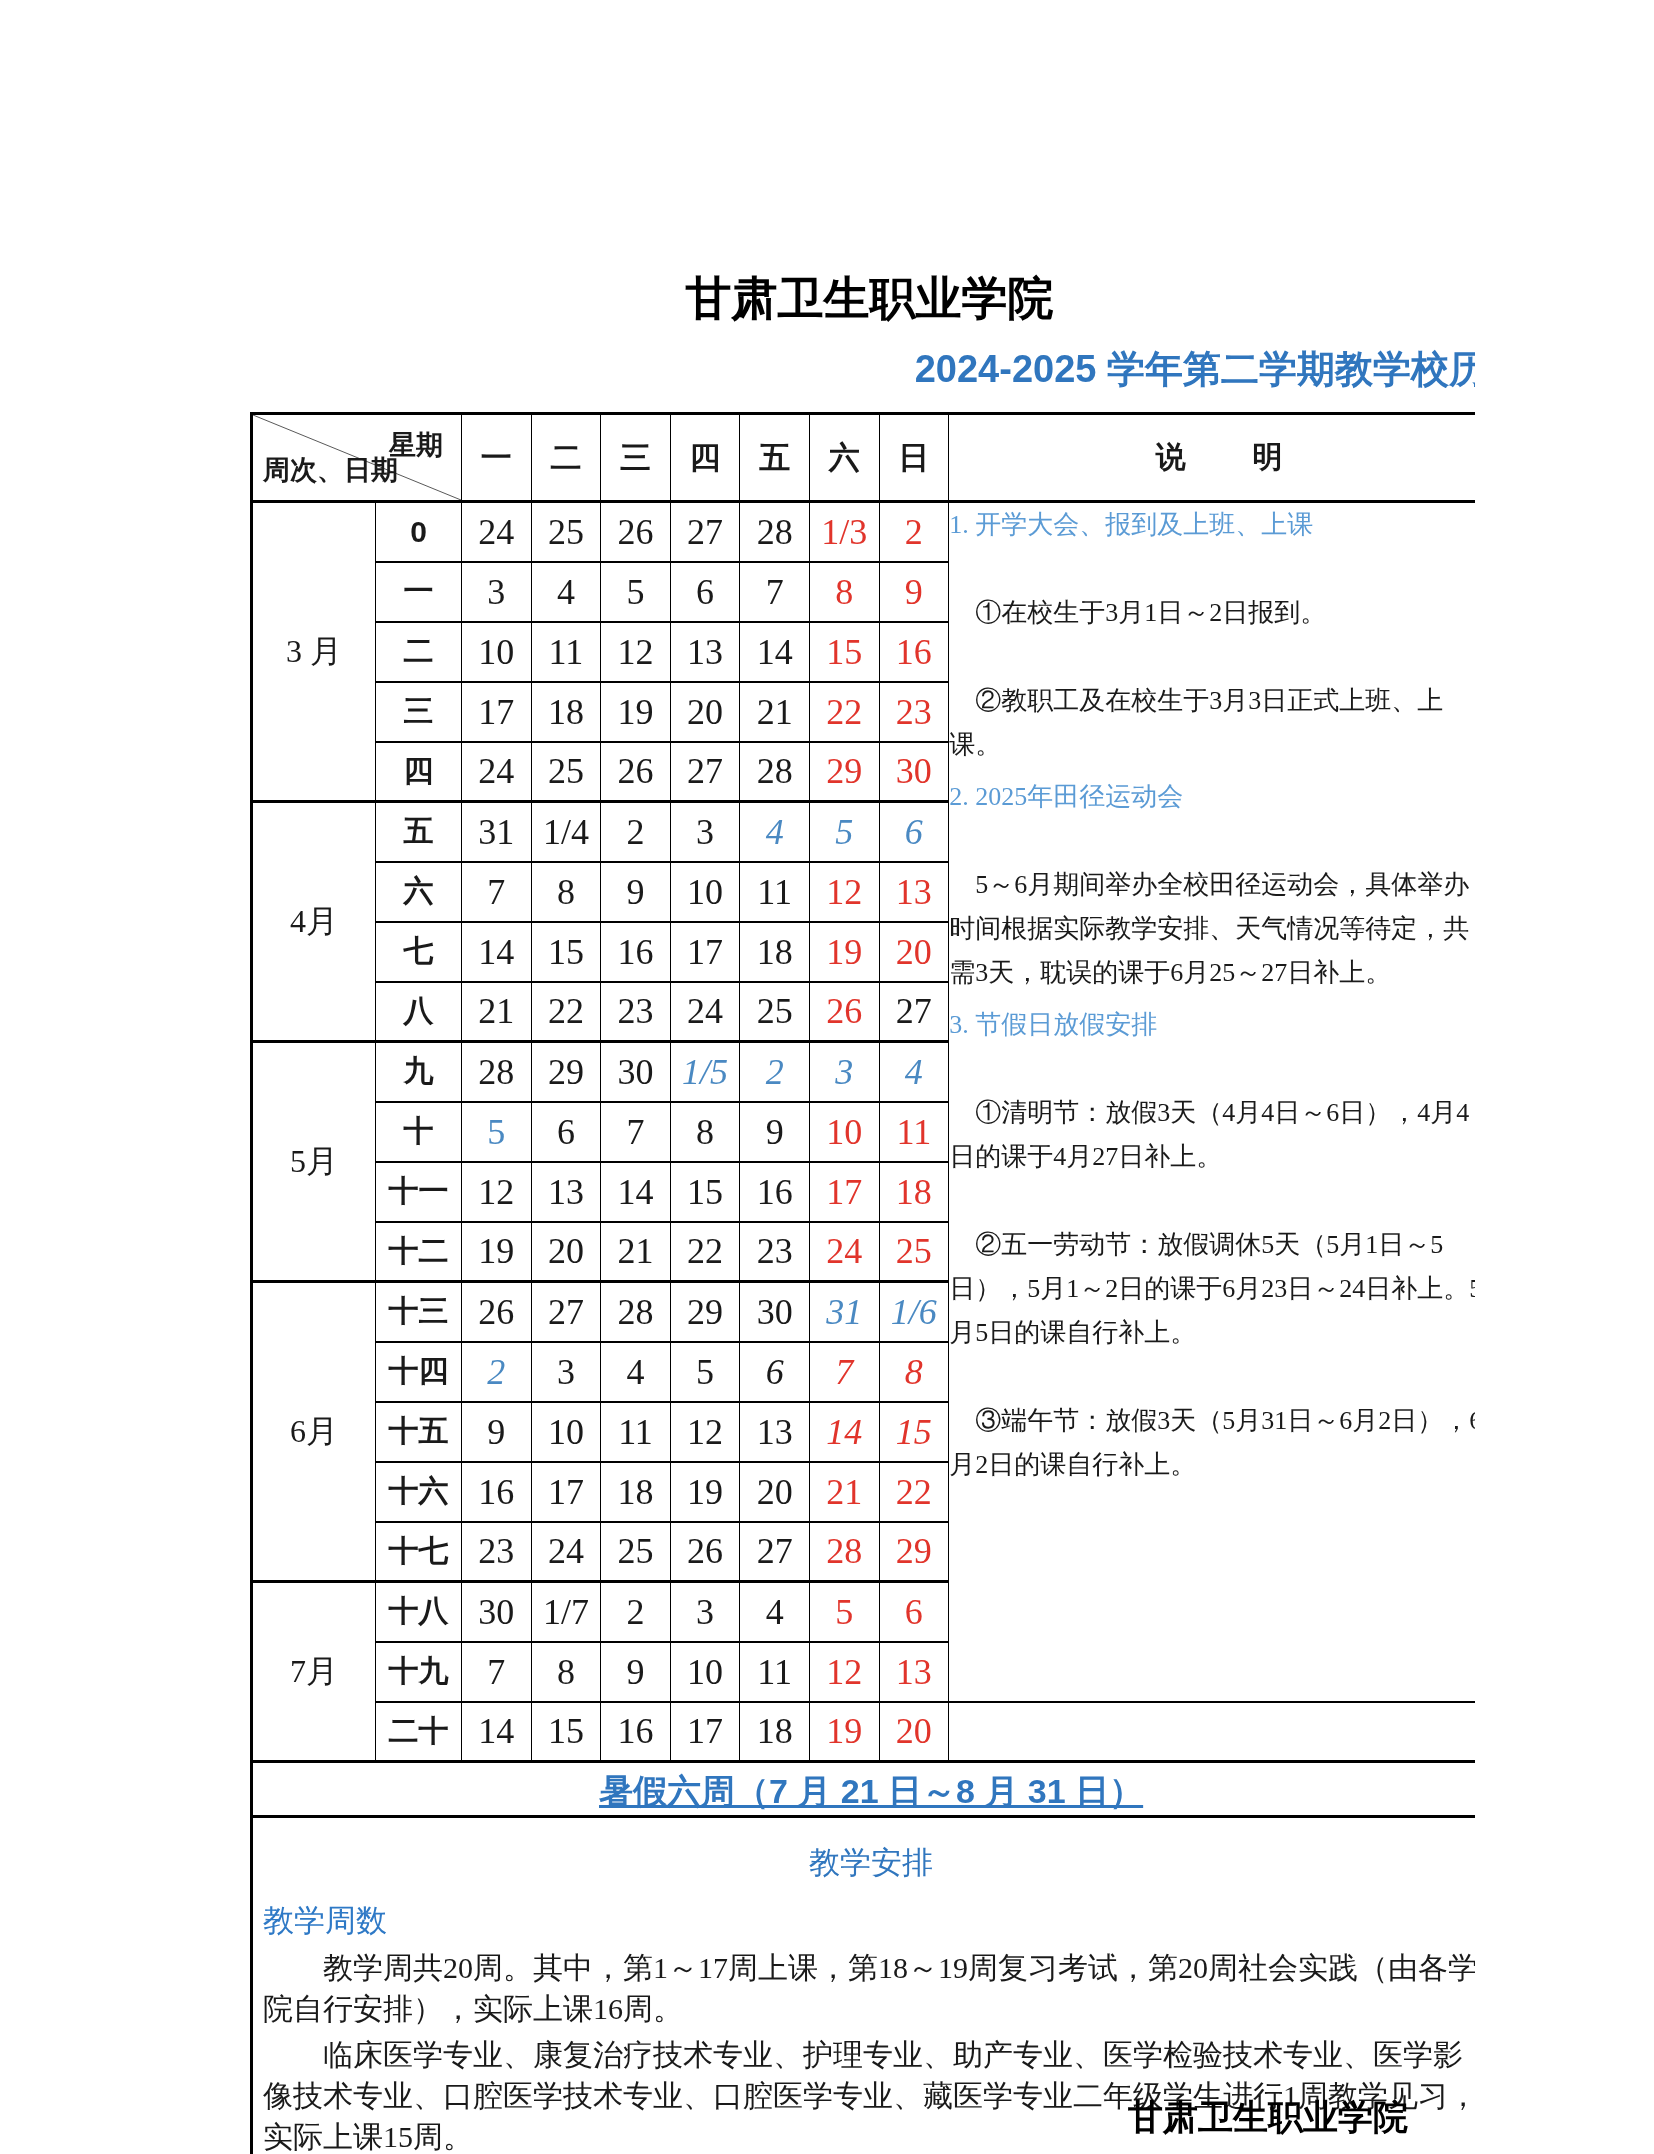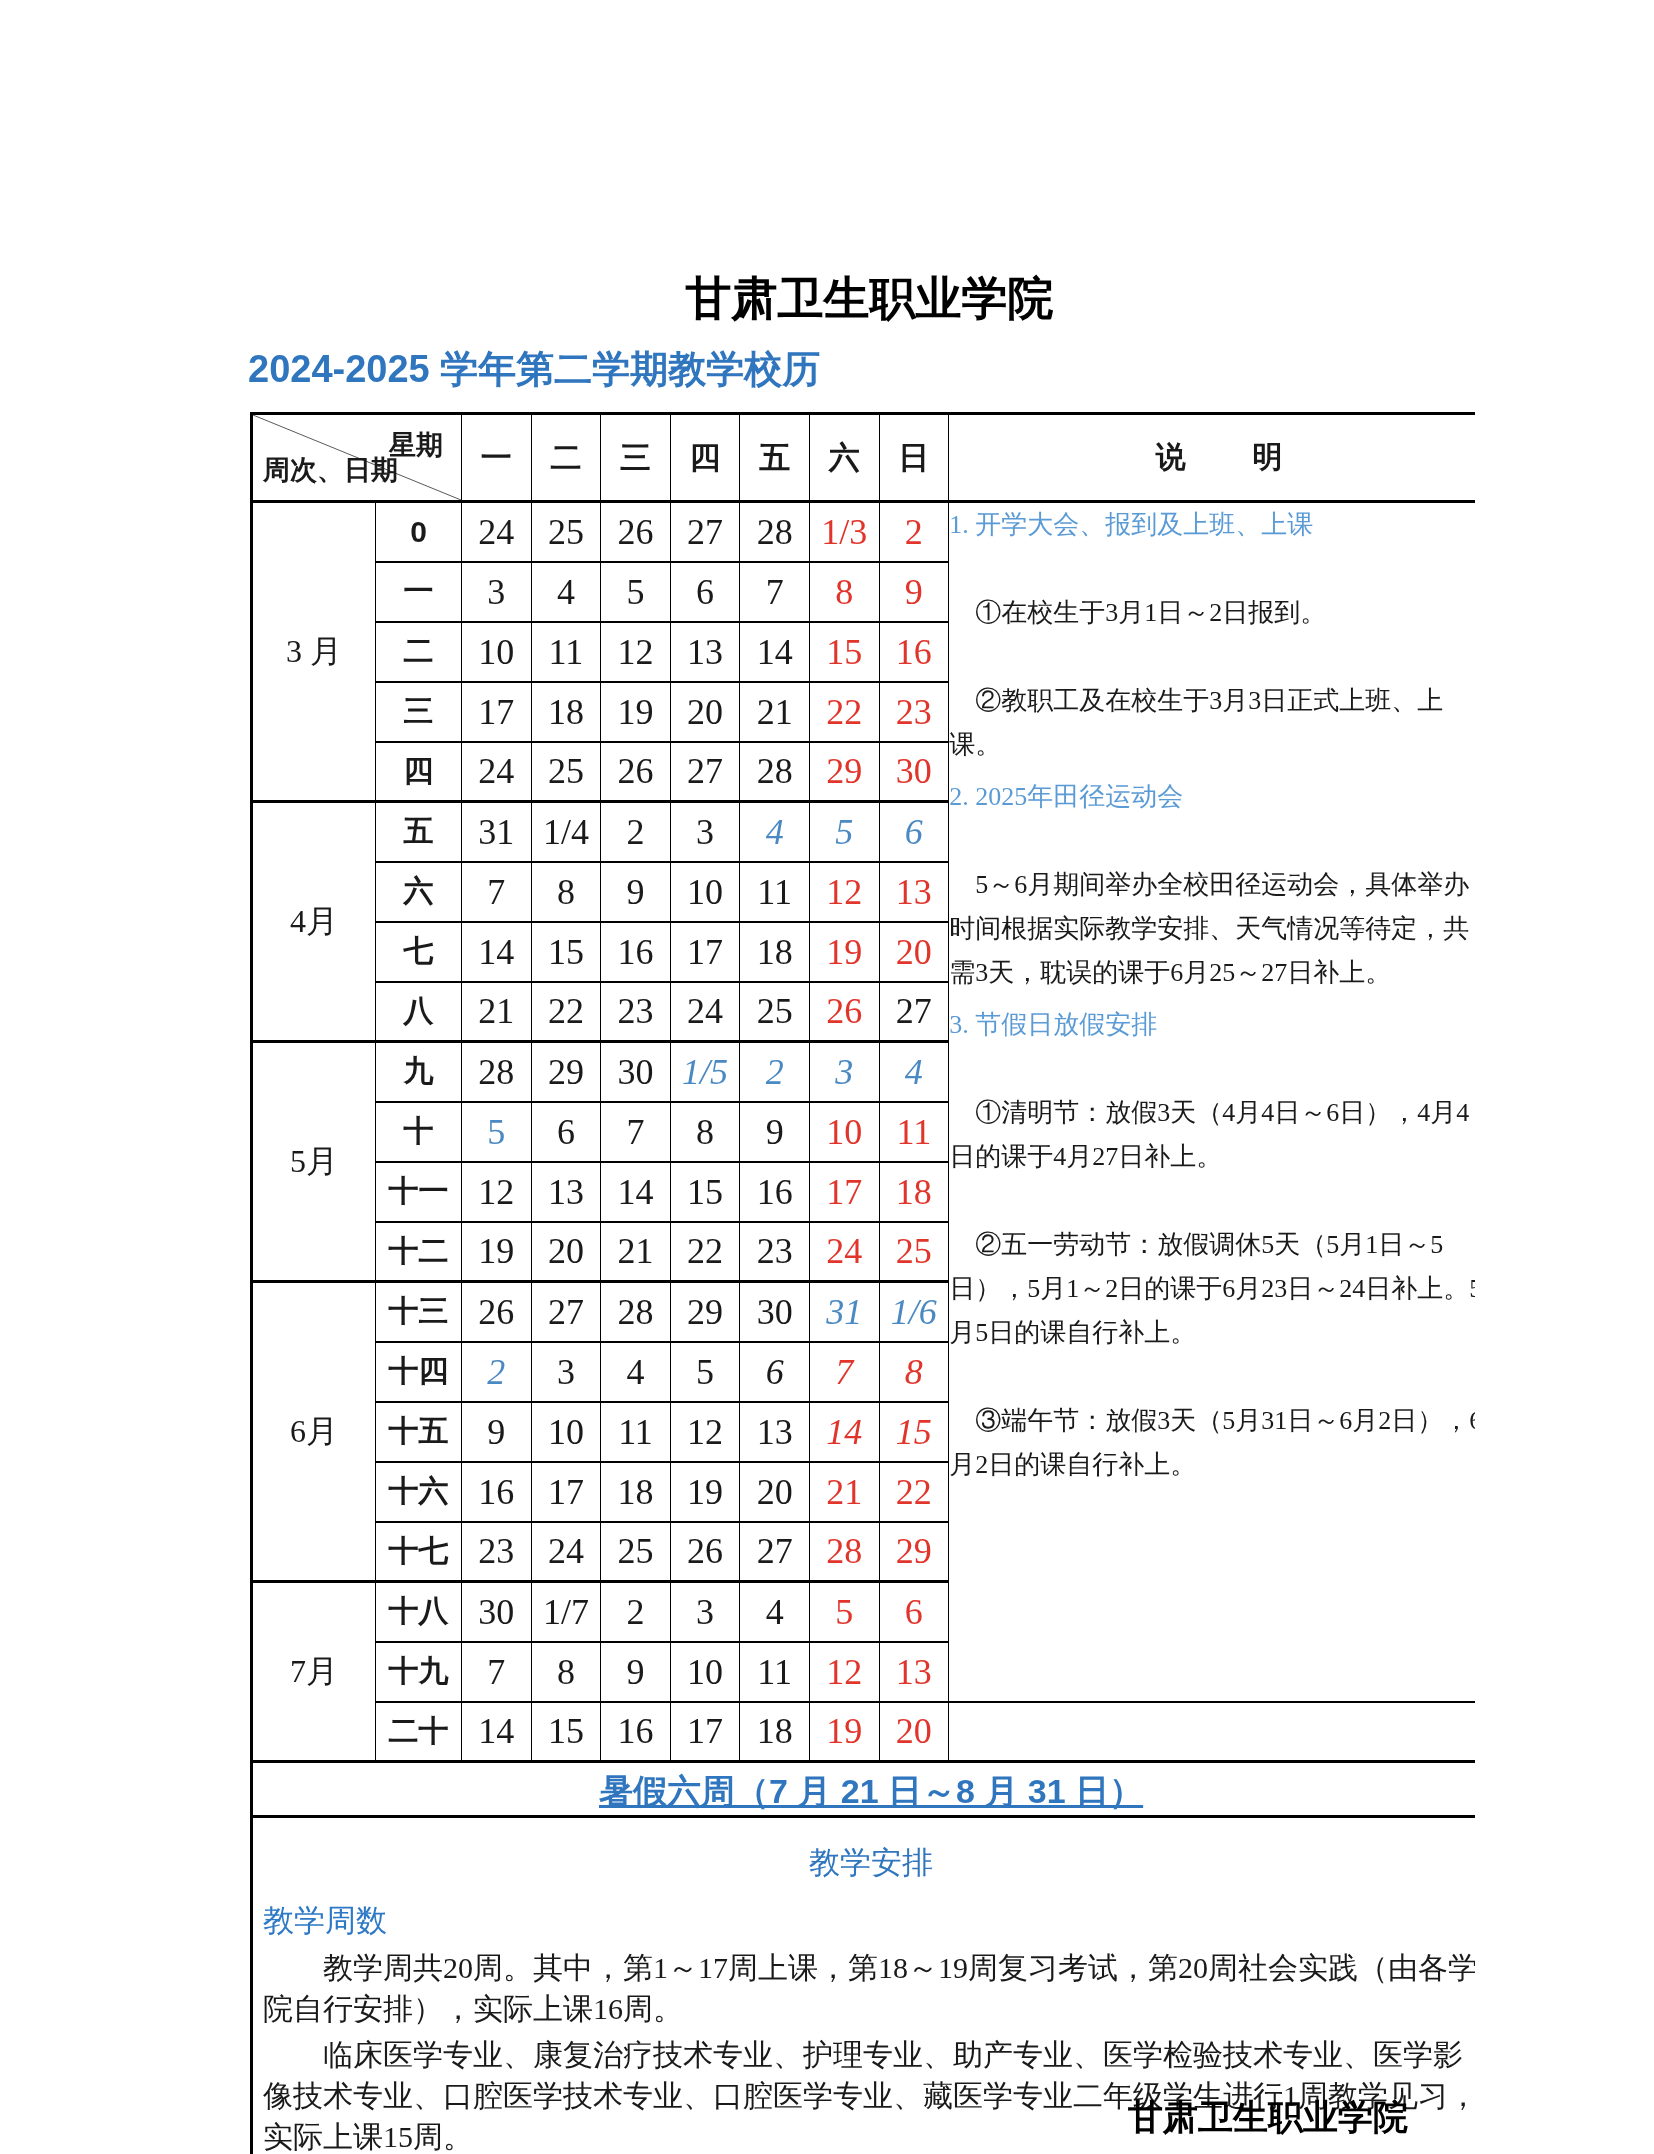--- a/index.html
+++ b/index.html
@@ -1,21 +1,21 @@
 <!DOCTYPE html>
 <html><head>
 <meta charset="utf-8">
 <style>
   html,body{margin:0;padding:0;background:#ffffff;}
   .sheet{position:relative;width:1475px;height:2154px;background:#ffffff;
          font-family:"Liberation Serif",serif;color:#1a1a1a;overflow:hidden;}
 
   .title{position:absolute;left:250px;top:268px;width:1239px;text-align:center;
          font-family:"Liberation Sans",sans-serif;font-weight:bold;font-size:46px;color:#000000;}
-  .subtitle{position:absolute;left:248px;top:344px;width:1239px;text-align:left;
+  .subtitle{position:absolute;left:248px;top:344px;width:1239px;text-align:right;
          font-family:"Liberation Sans",sans-serif;font-weight:bold;font-size:38px;color:#3076be;}
 
   .cal-wrap{position:absolute;left:250px;top:412px;}
   table.cal{border-collapse:collapse;table-layout:fixed;width:1239px;border:3px solid #000;}
   .cal th,.cal td{border:1px solid #000;padding:0;box-sizing:border-box;}
 
   .col-month{width:124px;} .col-week{width:86px;} .col-day{width:69.6px;} .col-notes{width:542px;}
 
   .hdr-row th{border-bottom-width:3px;height:88px;vertical-align:middle;}
   .corner{position:relative;padding:0;}

